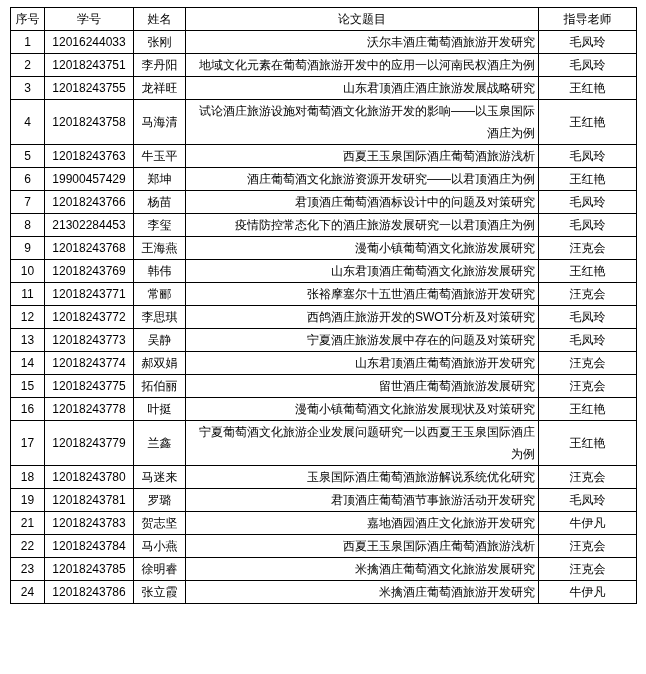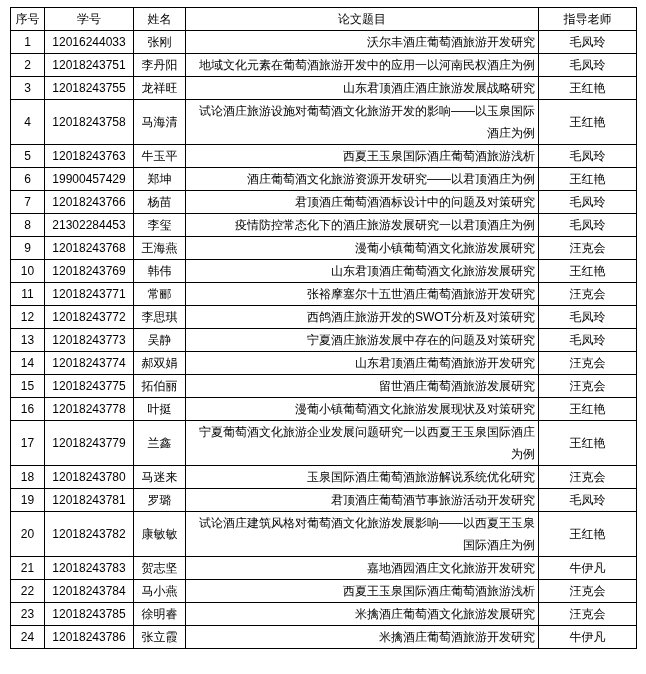--- a/index.html
+++ b/index.html
@@ -197,27 +197,20 @@
           <td>汪克会</td>
         </tr>
         <tr>
           <td>19</td>
           <td>12018243781</td>
           <td>罗璐</td>
           <td class="cell-title">君顶酒庄葡萄酒节事旅游活动开发研究</td>
           <td>毛凤玲</td>
         </tr>
         <tr>
-          <td>20</td>
-          <td>12018243782</td>
-          <td>康敏敏</td>
-          <td class="cell-title">试论酒庄建筑风格对葡萄酒文化旅游发展影响——以西夏王玉泉国际酒庄为例</td>
-          <td>王红艳</td>
-        </tr>
-        <tr>
           <td>21</td>
           <td>12018243783</td>
           <td>贺志坚</td>
           <td class="cell-title">嘉地酒园酒庄文化旅游开发研究</td>
           <td>牛伊凡</td>
         </tr>
         <tr>
           <td>22</td>
           <td>12018243784</td>
           <td>马小燕</td>

